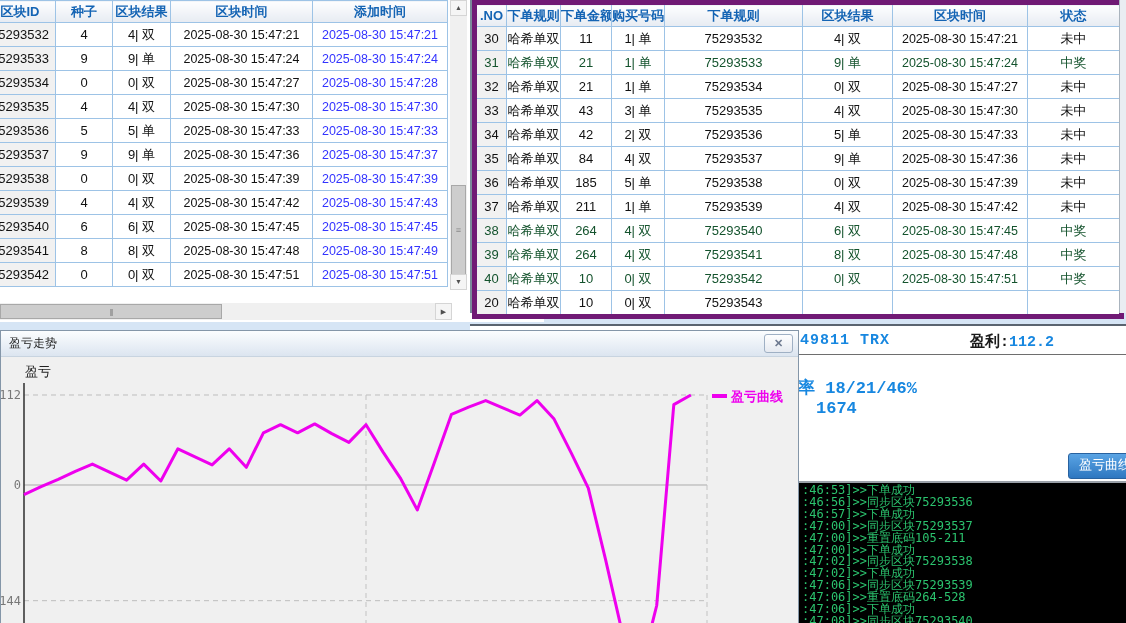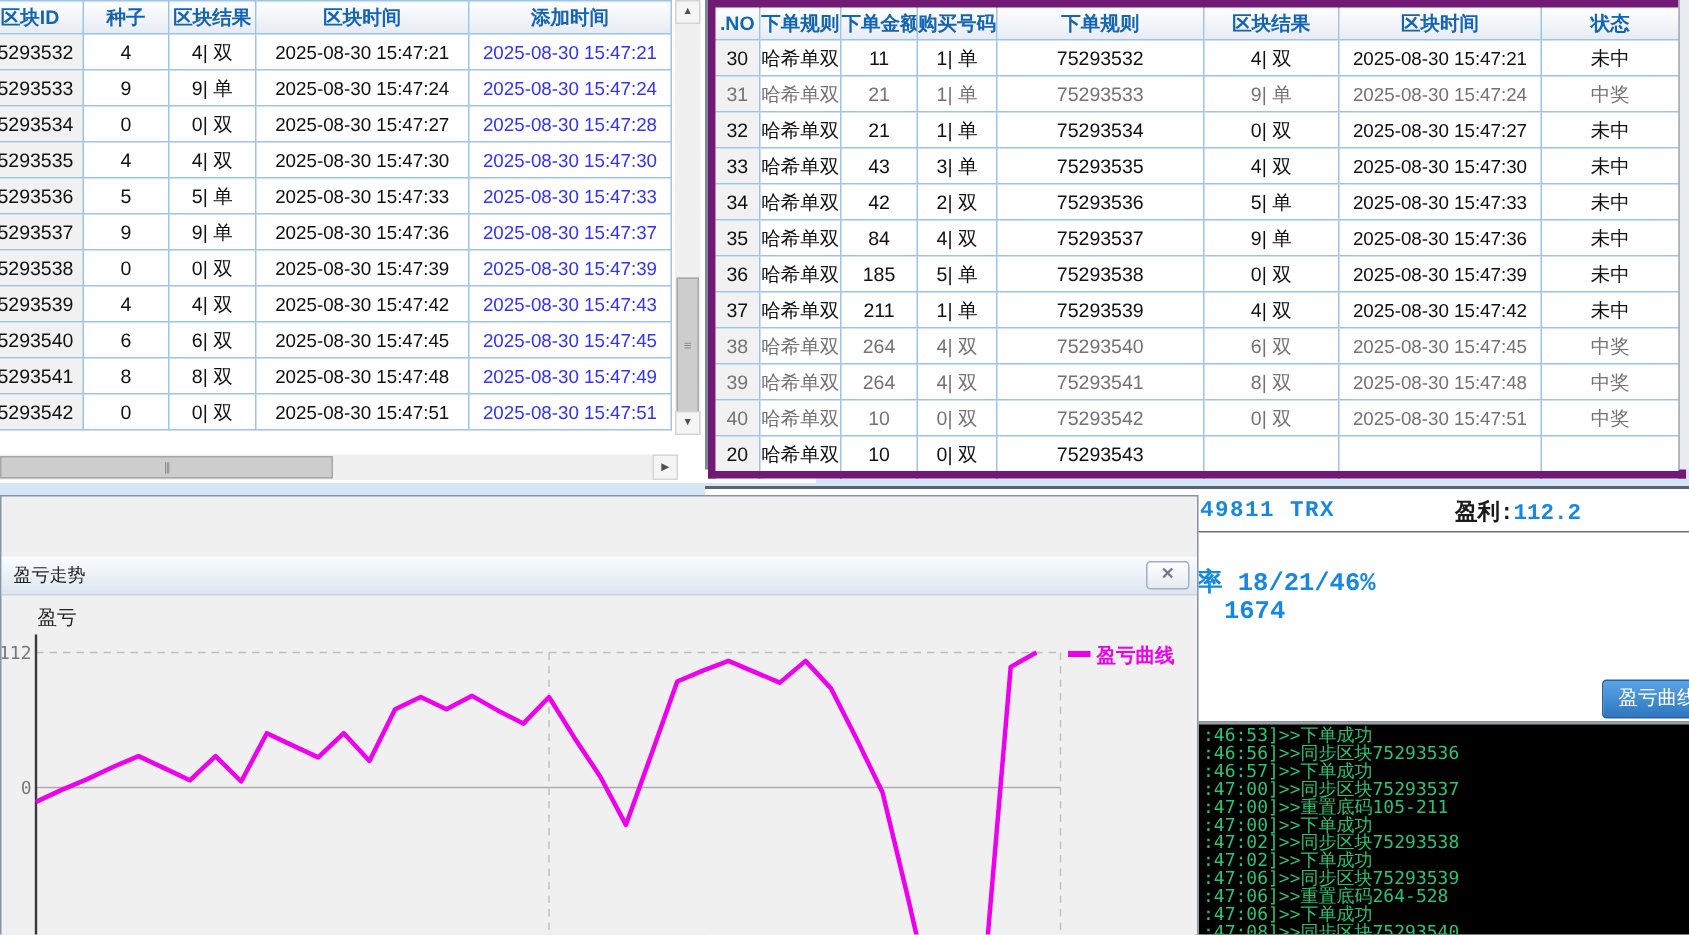--- a/index.html
+++ b/index.html
@@ -7,21 +7,21 @@
   #app{position:relative;width:1126px;height:623px;background:#D6E5F5;overflow:hidden;}
 
   
   .grid{border-collapse:collapse;table-layout:fixed;background:#fff;}
   .grid th,.grid td{border:1px solid #9DC3E6;text-align:center;padding:0;overflow:hidden;white-space:nowrap;}
   .grid th{height:21px;background:linear-gradient(#FDFEFF,#E7EBF2);color:#1464B4;font-weight:bold;font-size:13px;}
   .grid td{height:23px;font-size:13px;color:#111;}
   .grid td.time{font-size:12.5px;}
   .grid td.rowhead{background:#F1F1F1;}
   .grid td.addtime{color:#3333FF;}
-  .grid tr.win td{color:#737373;}
+  .grid tr.win td{color:#14532d;}
   .left-panel{position:absolute;left:0;top:0;width:544px;height:322px;background:#fff;overflow:hidden;}
   .left-panel table{position:absolute;left:-16px;top:0;width:463px;border:1px solid #6AA1D8;}
   .right-panel{position:absolute;left:470px;top:0;width:648px;height:313px;background:#fff;border-left:2px solid #7A8A9A;}
   .right-panel table{position:absolute;left:0;top:0;width:647px;border:5px solid #701a75;padding-left:20px;}
   .right-strip{position:absolute;left:1119px;top:0;width:7px;height:313px;background:#E9EDF2;border-left:1px solid #AAB4BE;}
 
   
   .vscroll{position:absolute;left:450px;top:0;width:17px;height:290px;background:#F0F0F0;}
   .vscroll .arrow{position:absolute;left:0;width:17px;height:16px;background:#F5F5F5;border:1px solid #D5D5D5;box-sizing:border-box;color:#505050;font-size:7px;line-height:14px;text-align:center;}
   .vscroll .up{top:0;} .vscroll .down{bottom:0;}
@@ -37,21 +37,21 @@
   .stat-profit{position:absolute;left:500px;top:6px;font-size:15px;font-weight:bold;font-family:"Liberation Mono",monospace;}
   .stat-profit .lbl{color:#1a1a1a;} .stat-profit .val{color:#1787E0;}
   .stat-line2{position:absolute;left:346px;top:31px;color:#1787E0;font-weight:bold;font-size:17px;font-family:"Liberation Mono",monospace;margin-top:42px;}
   .stat-line3{position:absolute;left:328px;top:50px;color:#1787E0;font-weight:bold;font-size:17px;font-family:"Liberation Mono",monospace;text-align:right;}
   .curve-btn{position:absolute;left:598px;top:127px;width:72px;height:24px;background:linear-gradient(#5AA4E4,#2E77C0);border:1px solid #2862A0;border-radius:3px;color:#fff;font-size:13px;line-height:22px;text-align:center;}
   .console{position:absolute;left:327px;top:155px;width:331px;height:144px;background:#000;border-top:2px solid #9AA0A8;border-left:2px solid #9AA0A8;box-sizing:border-box;overflow:hidden;padding:2px 0 0 3px;}
   .console .line{color:#2BC36E;font-family:"DejaVu Sans Mono",monospace;font-size:12px;line-height:11.9px;white-space:nowrap;}
 
   
   .chart-win{position:absolute;left:0;top:330px;width:799px;height:321px;background:#F0F0F0;border:1px solid #8496A8;box-sizing:border-box;overflow:hidden;}
-  .chart-title{position:relative;height:25px;background:linear-gradient(#FBFDFE,#DCE5F0);border-bottom:1px solid #C8D4E0;margin-top:40px;}
+  .chart-title{position:relative;height:25px;background:linear-gradient(#FBFDFE,#DCE5F0);border-bottom:1px solid #C8D4E0;}
   .chart-title .txt{position:absolute;left:8px;top:0;line-height:25px;font-size:12px;color:#222;}
   .close-btn{position:absolute;right:5px;top:3px;width:29px;height:19px;background:linear-gradient(#FEFEFE,#E6EAF1);border:1px solid #9FB0C4;border-radius:3px;color:#6E7A90;font-size:11px;font-weight:bold;line-height:17px;text-align:center;box-sizing:border-box;}
   .chart-client{position:relative;width:797px;height:294px;}
   .ylab{position:absolute;left:24px;top:6px;font-size:13px;color:#222;}
   #chart-svg{position:absolute;left:0;top:0;}
   .tick{fill:#787878;font-size:12px;font-family:"DejaVu Sans Mono",monospace;}
   .legend-text{fill:#EE00EE;font-size:13px;font-weight:bold;}
 </style>
 </head>
 <body>

